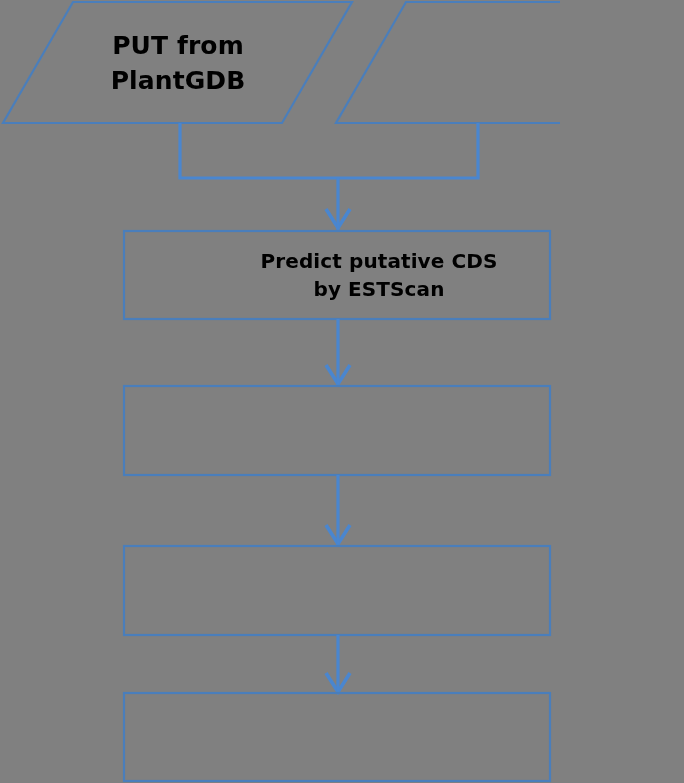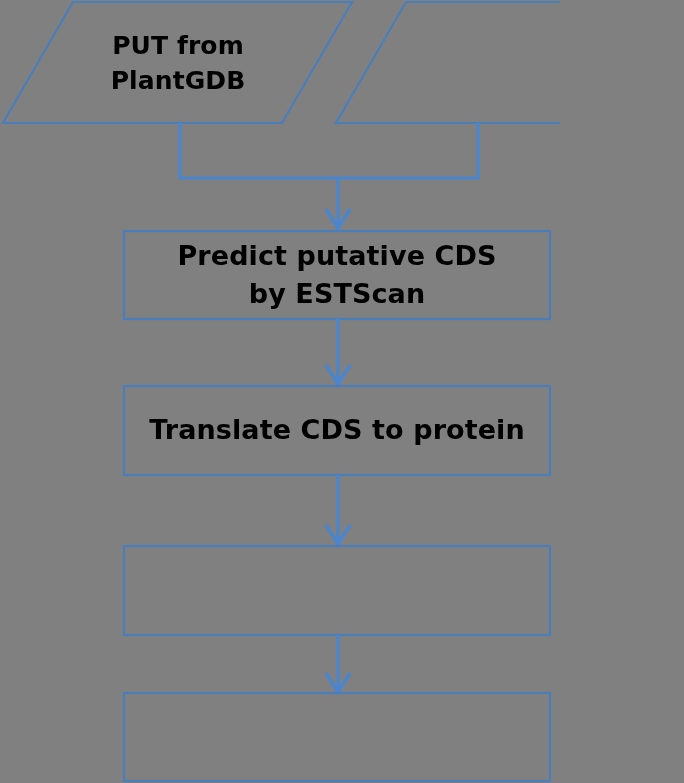--- a/index.html
+++ b/index.html
@@ -35,21 +35,21 @@
     color: #000000;
     font-family: "DejaVu Sans", sans-serif;
     font-weight: bold;
     font-size: 25px;
     line-height: 1.42;
     letter-spacing: 0.1px;
     white-space: pre-line;
     pointer-events: none;
   }
   .src-label { font-size: 25px; }
-  .proc-label { font-size: 27px; }
+  .proc-label { font-size: 20px; margin-left: 42px; }
 </style>
 </head>
 <body>
 
 <div id="canvas">
 
   <svg id="flow-svg" viewBox="0 0 684 783">
 
     <polygon points="73,2 352,2 282,123 3,123" fill="none" stroke="#4a7ebb" stroke-width="2.2"></polygon>
 
@@ -90,17 +90,16 @@
 
   </svg>
 
   <div class="node-label src-label" style="left:78px; top:6px; width:200px; height:114px;">PUT from
 PlantGDB</div>
 
 
   <div class="node-label proc-label" style="left:124px; top:231px; width:426px; height:88px;">Predict putative CDS
 by ESTScan</div>
 
-  <div class="node-label proc-label" style="left:124px; top:386px; width:426px; height:89px;">Translate CDS to protein</div>
 
 
 
 </div>
 
 </body></html>

